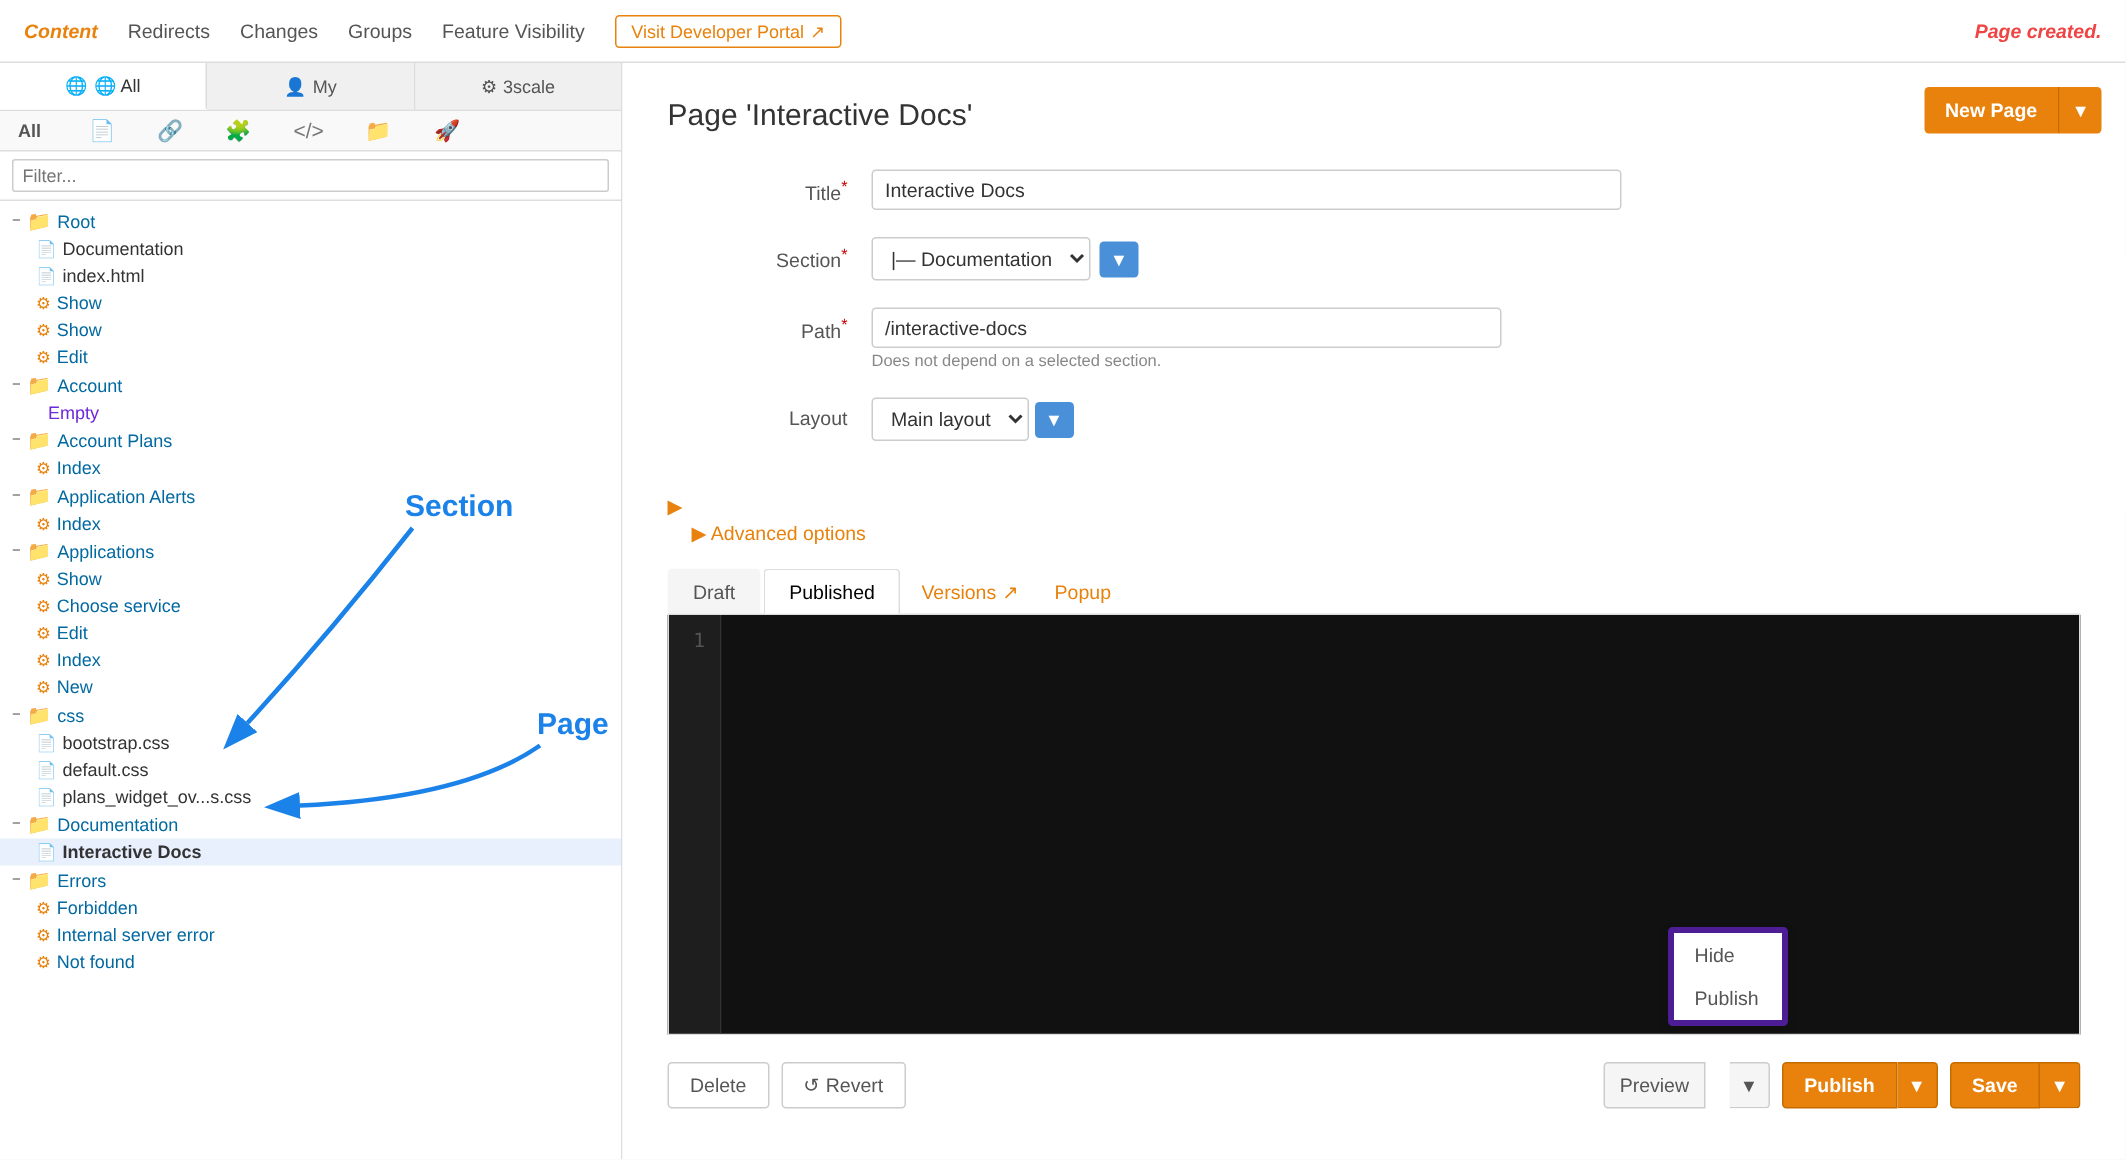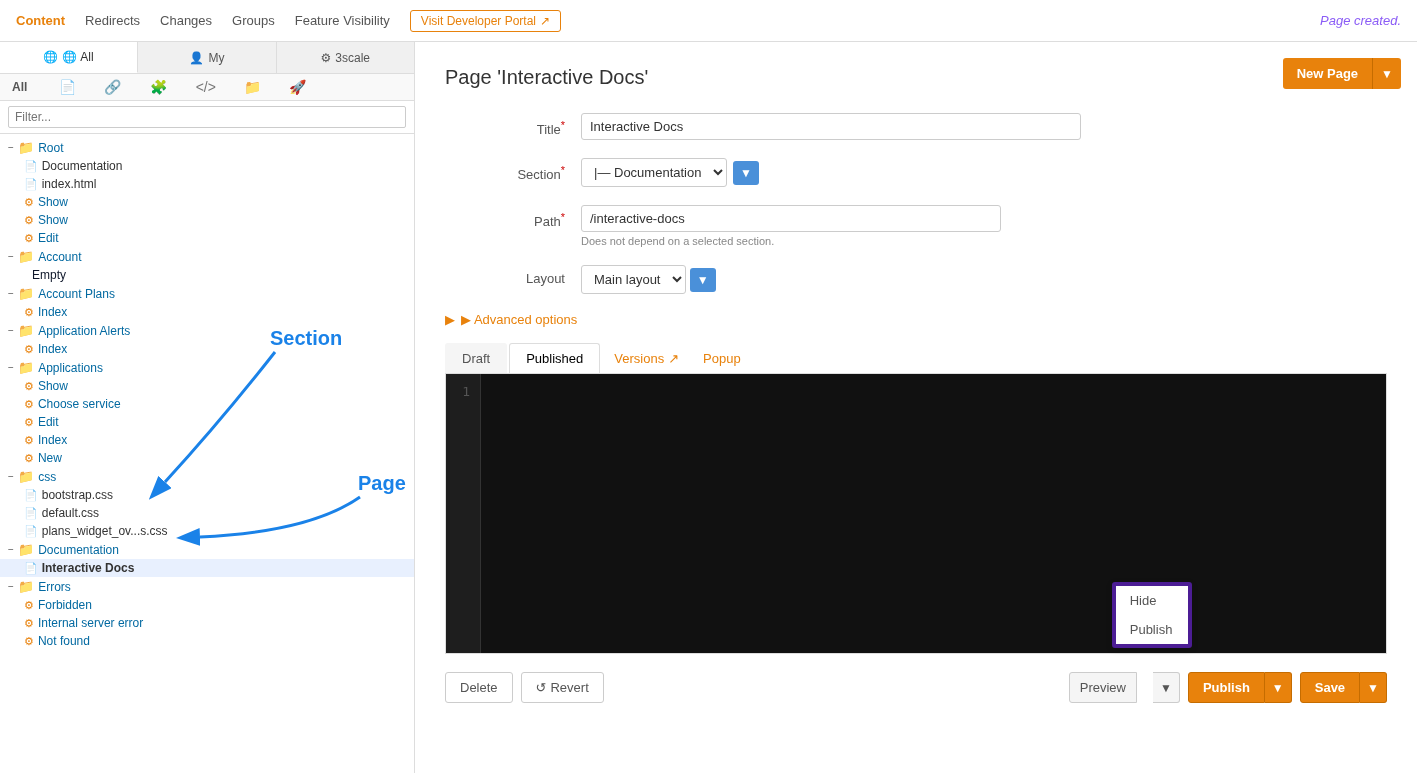--- a/index.html
+++ b/index.html
@@ -14,38 +14,38 @@
       align-items: center;
       gap: 20px;
       height: 42px;
     }
     .top-nav a {
       color: #e8820c;
       text-decoration: none;
       font-size: 13px;
       font-weight: bold;
     }
-    .top-nav a.active { color: #e8820c; }
+    .top-nav a.active { color: #e8820c; font-style: italic; }
     .top-nav a.plain { color: #555; font-weight: normal; }
     .visit-portal-btn {
       border: 1px solid #e8820c;
       color: #e8820c;
       background: #fff;
       padding: 3px 10px;
       border-radius: 3px;
       font-size: 12px;
       cursor: pointer;
       display: flex;
       gap: 4px;
     }
     .page-created-msg {
       margin-left: auto;
-      color: #8b5cf6;
+      color: #ef4444;
       font-style: italic;
-      font-weight: normal;
+      font-weight: bold;
       font-size: 13px;
     }
 
     
     .main-layout {
       display: flex;
       height: calc(100vh - 42px);
     }
 
     
@@ -552,21 +552,21 @@
       <div class="tree-item" style="padding-left:24px">
         <span class="tree-gear-icon">⚙</span>
         <span class="tree-link">Edit</span>
       </div>
 
       <div class="tree-item">
         <span class="toggle">−</span>
         <span class="tree-folder-icon">📁</span>
         <span class="tree-link">Account</span>
       </div>
-      <div class="tree-item" style="padding-left:32px;color:#0f172a">
+      <div class="tree-item" style="padding-left:32px;color:#6d28d9">
         <span>Empty</span>
       </div>
 
       <div class="tree-item">
         <span class="toggle">−</span>
         <span class="tree-folder-icon">📁</span>
         <span class="tree-link">Account Plans</span>
       </div>
       <div class="tree-item" style="padding-left:24px">
         <span class="tree-gear-icon">⚙</span>
@@ -724,21 +724,21 @@
         <div class="form-label">Layout</div>
         <div class="form-control">
           <select><option>Main layout</option></select>
           <button class="select-blue-arrow" style="background:#4a90d9;color:#fff;border:none;padding:5px 7px;border-radius:3px;cursor:pointer;">▼</button>
         </div>
       </div>
     </div>
 
     <a href="#" class="advanced-options-link">
       <span>▶</span>
-      <span style="margin-left:2px;">▶ Advanced options</span>
+      <span style="margin-left:2px;margin-top:36px;">▶ Advanced options</span>
     </a>
 
     <div class="editor-tabs">
       <div class="editor-tab">Draft</div>
       <div class="editor-tab active">Published</div>
       <a href="#" class="editor-tab-link">
         <span>Versions</span>
         <span>↗</span>
       </a>
       <a href="#" class="editor-tab-link">Popup</a>

